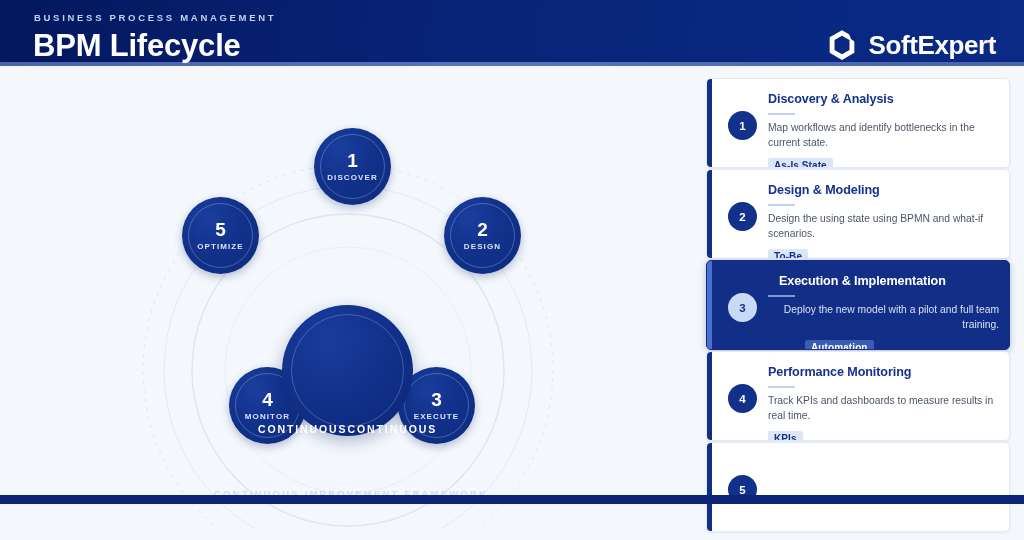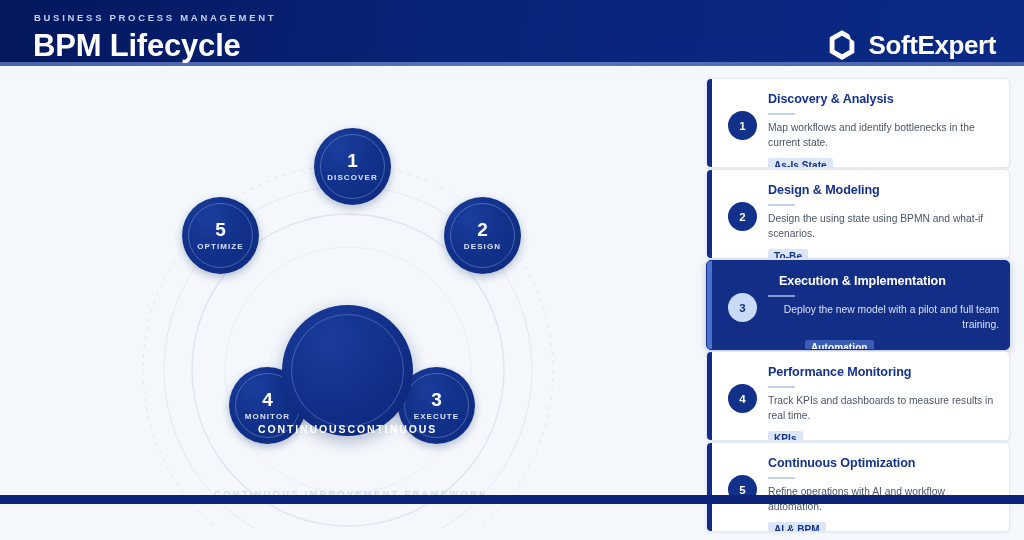--- a/index.html
+++ b/index.html
@@ -296,25 +296,19 @@
         <div class="card-title">Performance Monitoring</div>
         <div class="card-underline"></div>
         <div class="card-desc">Track KPIs and dashboards to measure results in real time.</div>
         <div class="card-badge">KPIs</div>
       </div>
     </div>
 
     <div class="card" style="top:364px; height:90px;">
       <div class="card-accent"></div>
       <div class="card-circle">5</div>
-      <div class="card-body">
-        <div class="card-title">Continuous Optimization</div>
-        <div class="card-underline"></div>
-        <div class="card-desc">Refine operations with AI and workflow automation.</div>
-        <div class="card-badge">AI &amp; BPM</div>
-      </div>
     </div>
 
   </div>
 
   <div class="footer"></div>
 
 </div>
 
 </body></html>

